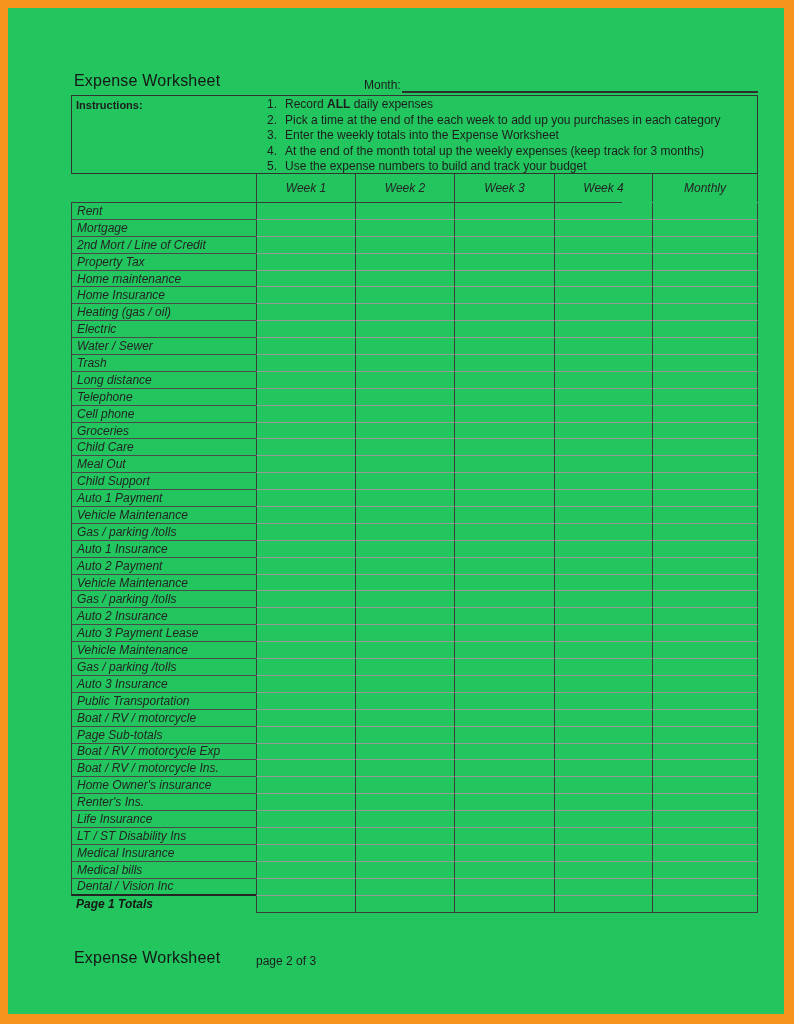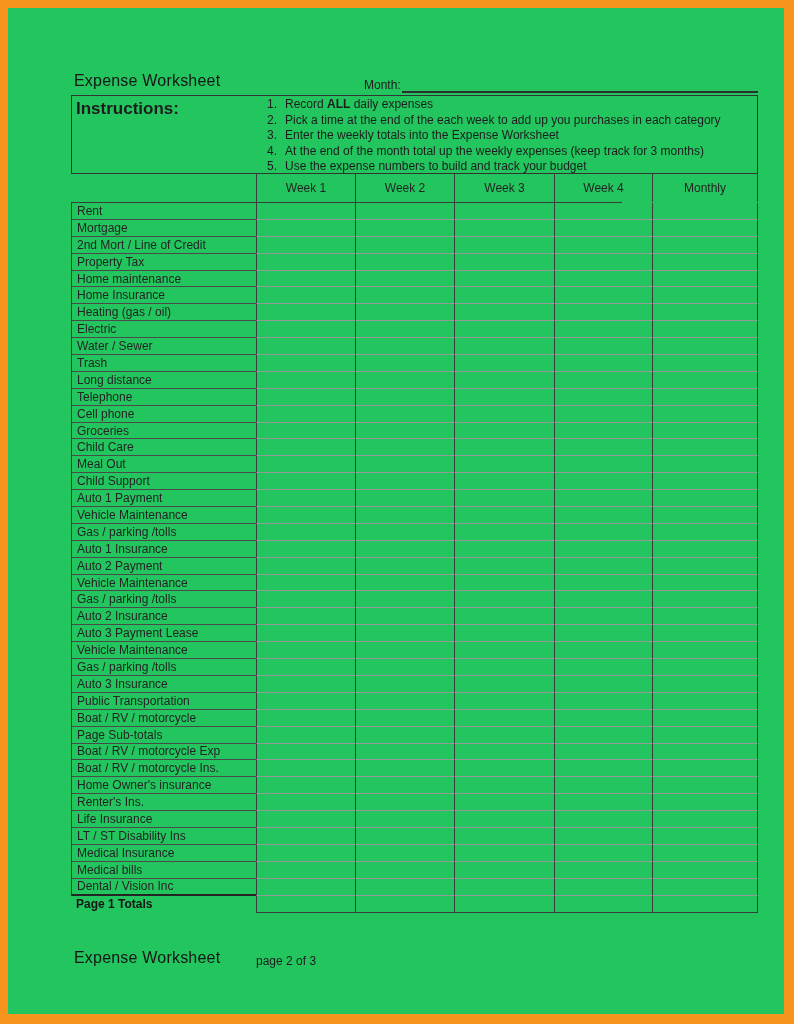--- a/index.html
+++ b/index.html
@@ -33,38 +33,39 @@
 
   
   .instructions {
     position:absolute; left:63px; top:87px;
     width:687px; height:79px;
     border:1px solid #333;
     background:transparent;
   }
   .instructions-label {
     position:absolute; left:4px; top:3px;
-    font-size:17px; font-weight:bold;
+    font-size:11px; font-weight:bold;
   }
   .instructions-list {
     position:absolute; left:195px; top:1px;
     width:485px;
   }
   .instr-item {
     display:flex;
     font-size:12px; line-height:15.5px;
     white-space:nowrap;
   }
   .instr-num { width:18px; flex:0 0 18px; }
   .instr-text .bold { font-weight:bold; }
 
   
   .worksheet {
     position:absolute; left:63px; top:166px;
     width:551px;
+    font-style:italic;
   }
   .theader {
     display:flex; height:29px;
     border-bottom:1px solid #3c3c3c;
   }
   .hspacer { width:185px; flex:0 0 185px; }
   .hcell {
     display:flex; align-items:center; justify-content:center;
     font-size:12px; color:#242424;
     border-left:1px solid #3c3c3c;

